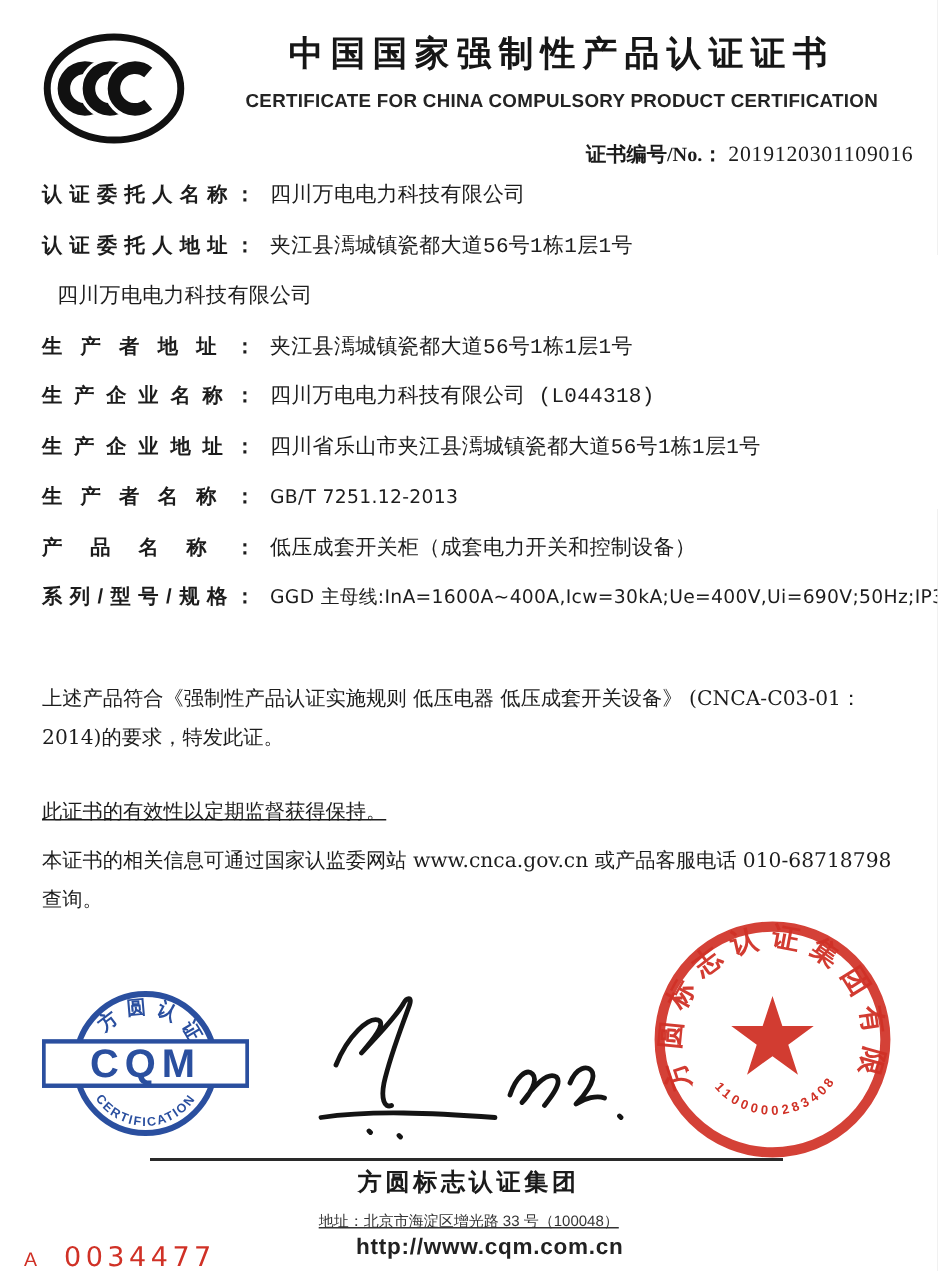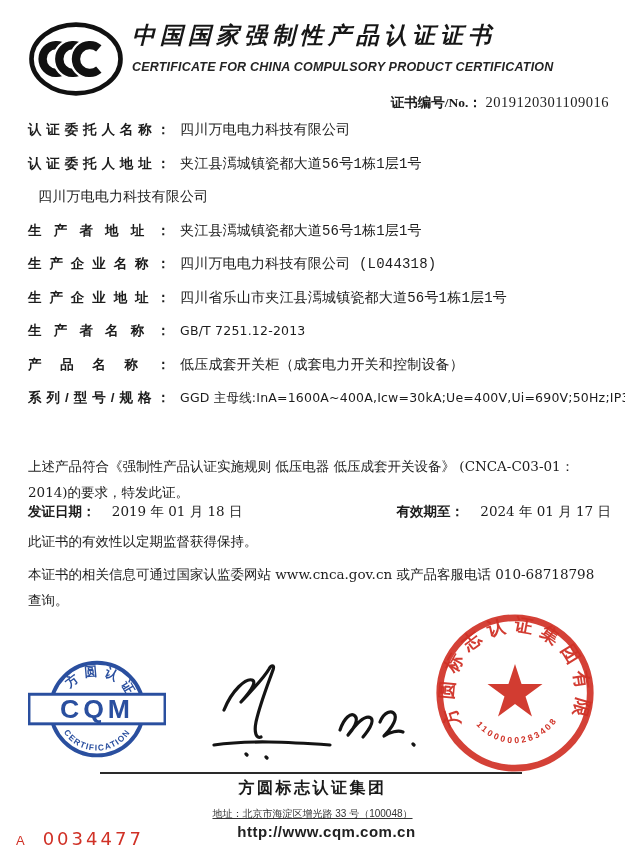--- a/index.html
+++ b/index.html
@@ -3,21 +3,21 @@
 <meta charset="utf-8">
 <style>
   html,body{margin:0;padding:0;background:#e8e8e8;}
   .page{
     position:relative;width:625px;height:858px;background:#ffffff;
     margin:0 auto;overflow:hidden;
     font-family:"Liberation Sans", sans-serif;color:#1c1c1c;
   }
   
   .ccc-logo{position:absolute;left:25px;top:16px;width:102px;height:86px;}
-  .title-block{position:absolute;left:132px;right:8px;top:20px;text-align:left;font-style:italic;}
+  .title-block{position:absolute;left:132px;right:8px;top:20px;text-align:center;}
   .title-cn{font-size:23px;font-weight:bold;letter-spacing:5px;color:#161616;}
   .title-en{margin-top:9px;font-size:12.5px;font-weight:bold;letter-spacing:.2px;color:#242424;}
   .cert-no{position:absolute;right:16px;top:94px;font-size:13.5px;}
   .cert-no b{font-weight:bold;font-family:"Liberation Serif", serif;}
   .cert-no .num{font-family:"Liberation Serif", serif;font-size:14.5px;letter-spacing:.5px;}
   
   .fields{position:absolute;left:28px;top:121px;right:10px;}
   .frow{display:flex;align-items:baseline;height:33.5px;}
   .flabel{
     width:142px;flex:0 0 142px;font-weight:bold;font-size:13.5px;
@@ -27,21 +27,21 @@
     white-space:nowrap;letter-spacing:.2px;}
   .fvalue.mono{font-family:"DejaVu Sans", sans-serif;font-size:12.5px;}
   
   .para{position:absolute;left:28px;width:575px;font-size:13.5px;line-height:26px;
     font-family:"DejaVu Serif", serif;}
   .p-compliance{top:453px;}
   .dates{position:absolute;left:28px;right:14px;top:503px;font-size:13.5px;
     display:flex;justify-content:space-between;font-family:"DejaVu Serif", serif;}
   .dates b{font-weight:bold;font-family:"Liberation Sans", sans-serif;}
   .dates .dv{margin-left:12px;}
-  .p-validity{top:528px;}
+  .p-validity{top:528px;text-decoration:underline;}
   .p-info{top:561px;}
   
   .cqm-logo{position:absolute;left:28px;top:652px;width:138px;height:120px;}
   .signature{position:absolute;left:208px;top:652px;width:215px;height:115px;}
   .red-seal{position:absolute;left:433px;top:608px;width:164px;height:170px;}
   
   .rule{position:absolute;left:100px;top:772px;width:422px;height:2px;background:#2a2a2a;}
   .footer{position:absolute;left:0;right:0;top:778px;text-align:center;}
   .footer .org{font-size:16px;font-weight:bold;letter-spacing:2.5px;color:#1a1a1a;}
   .footer .addr{margin-top:8px;font-size:10px;color:#333;text-decoration:underline;}
@@ -107,30 +107,20 @@
       <div class="fvalue">低压成套开关柜（成套电力开关和控制设备）</div>
     </div>
     <div class="frow">
       <div class="flabel">系列/型号/规格：</div>
       <div class="fvalue mono">GGD 主母线:InA=1600A~400A,Icw=30kA;Ue=400V,Ui=690V;50Hz;IP30</div>
     </div>
   </div>
 
   <div class="para p-compliance">上述产品符合《强制性产品认证实施规则 低压电器 低压成套开关设备》 (CNCA-C03-01：2014)的要求，特发此证。</div>
 
-  <div class="dates">
-    <span>
-      <b>发证日期：</b>
-      <span class="dv">2019 年 01 月 18 日</span>
-    </span>
-    <span>
-      <b>有效期至：</b>
-      <span class="dv">2024 年 01 月 17 日</span>
-    </span>
-  </div>
 
   <div class="para p-validity">此证书的有效性以定期监督获得保持。</div>
   <div class="para p-info">本证书的相关信息可通过国家认监委网站 www.cnca.gov.cn 或产品客服电话 010-68718798 查询。</div>
 
   <svg class="cqm-logo" viewBox="0 0 140 120">
     <circle cx="70" cy="57" r="47" fill="#ffffff" stroke="#2a4f9f" stroke-width="4"></circle>
     <path id="cqmTop" d="M40.6,40 A34,34 0 0 1 99.4,40" fill="none"></path>
     <text font-size="13" font-weight="bold" fill="#2a4f9f" letter-spacing="6" font-family="Liberation Sans, sans-serif">
       <textPath href="#cqmTop" startOffset="4">方圆认证</textPath>
     </text>

